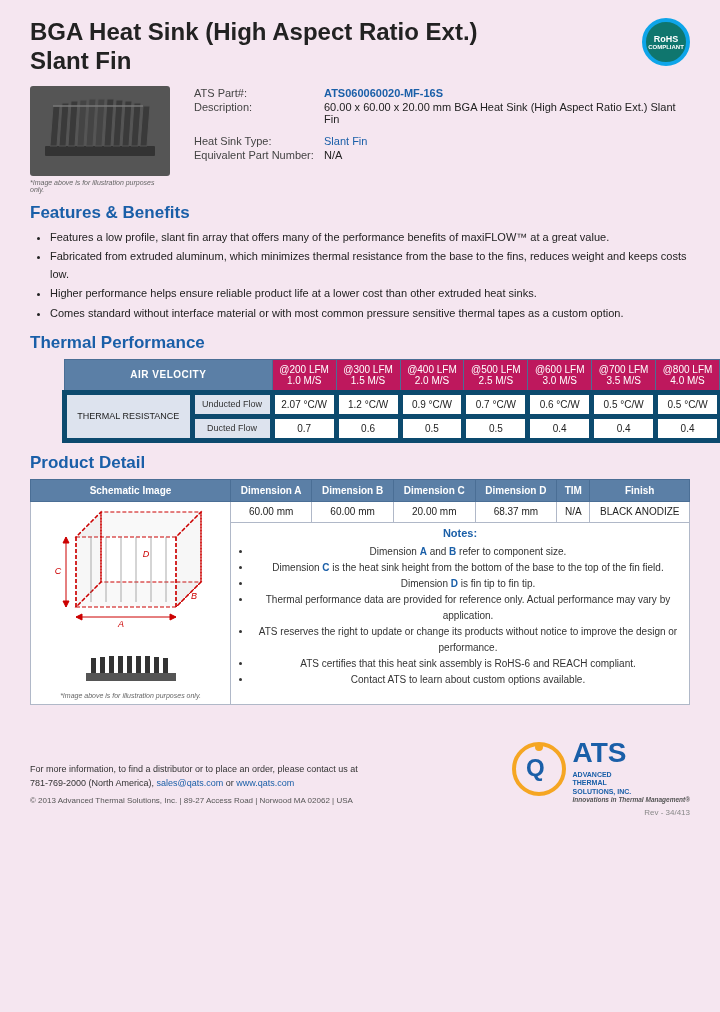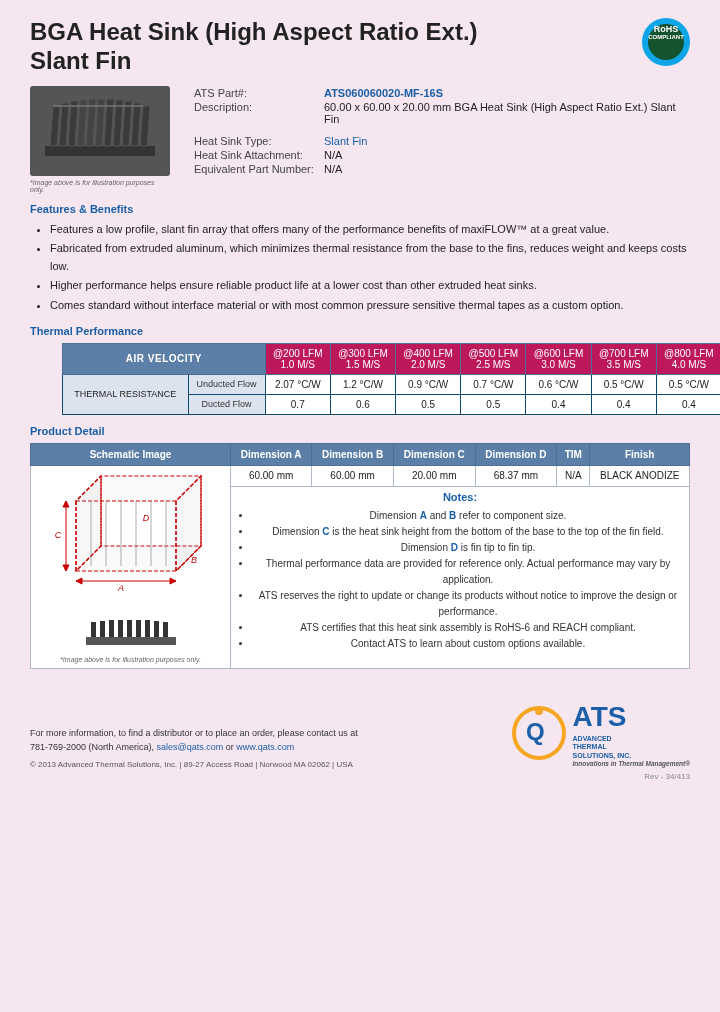--- a/index.html
+++ b/index.html
@@ -25,29 +25,29 @@
     .title-block h1 {
       font-size: 24px;
       font-weight: bold;
       color: #222;
       line-height: 1.2;
     }
     .rohs-badge {
       width: 48px;
       height: 48px;
       border-radius: 50%;
-      background: #14532d;
+      background: #0f766e;
       display: flex;
       flex-direction: column;
       align-items: center;
-      justify-content: flex-start;
+      justify-content: center;
       color: white;
       font-size: 7px;
       font-weight: bold;
-      border: 6px solid #0ea5e9;
+      border: 4px solid #0ea5e9;
     }
     .rohs-badge .rohs-text { font-size: 9px; font-weight: bold; }
     
     .product-info {
       display: flex;
       gap: 20px;
       margin-bottom: 8px;
     }
     .product-image {
       width: 140px;
@@ -97,21 +97,21 @@
       text-decoration: none;
     }
     .link-blue {
       color: #1a5fa8;
       text-decoration: none;
     }
     .na-text { color: #888; }
 
     
     .section-title {
-      font-size: 11px;
+      font-size: 17px;
       font-weight: bold;
       color: #1a5fa8;
       margin: 10px 0 6px 0;
       border-bottom: none;
     }
 
     
     .features-list {
       list-style: disc;
       margin-left: 20px;
@@ -138,21 +138,21 @@
       font-size: 10px;
       border: 1px solid #4a6e95;
     }
     .thermal-table th.header-main {
       background: #5b7fa6;
       font-size: 10px;
       font-weight: bold;
       letter-spacing: 0.5px;
     }
     .thermal-table td {
-      border: 1px solid #0c4a6e;
+      border: 5px solid #0c4a6e;
       text-align: center;
       padding: 4px 3px;
       background: white;
     }
     .thermal-table td.row-label {
       background: #dde3ee;
       color: #333;
       font-size: 9px;
       text-align: center;
       font-weight: normal;
@@ -329,24 +329,20 @@
           <td class="value-col">60.00 x 60.00 x 20.00 mm  BGA Heat Sink (High Aspect Ratio Ext.) Slant Fin</td>
         </tr>
         <tr>
               <td colspan="2" style="padding:4px 0;"></td>
             </tr>
         <tr>
           <td class="label-col">Heat Sink Type:</td>
           <td class="value-col">
             <a class="link-blue">Slant Fin</a>
           </td>
-        </tr>
-        <tr>
-          <td class="label-col">Heat Sink Attachment:</td>
-          <td class="value-col na-text">N/A</td>
         </tr>
         <tr>
           <td class="label-col">Equivalent Part Number:</td>
           <td class="value-col na-text">N/A</td>
         </tr>
       </tbody>
         </table>
     </div>
   </div>
 

